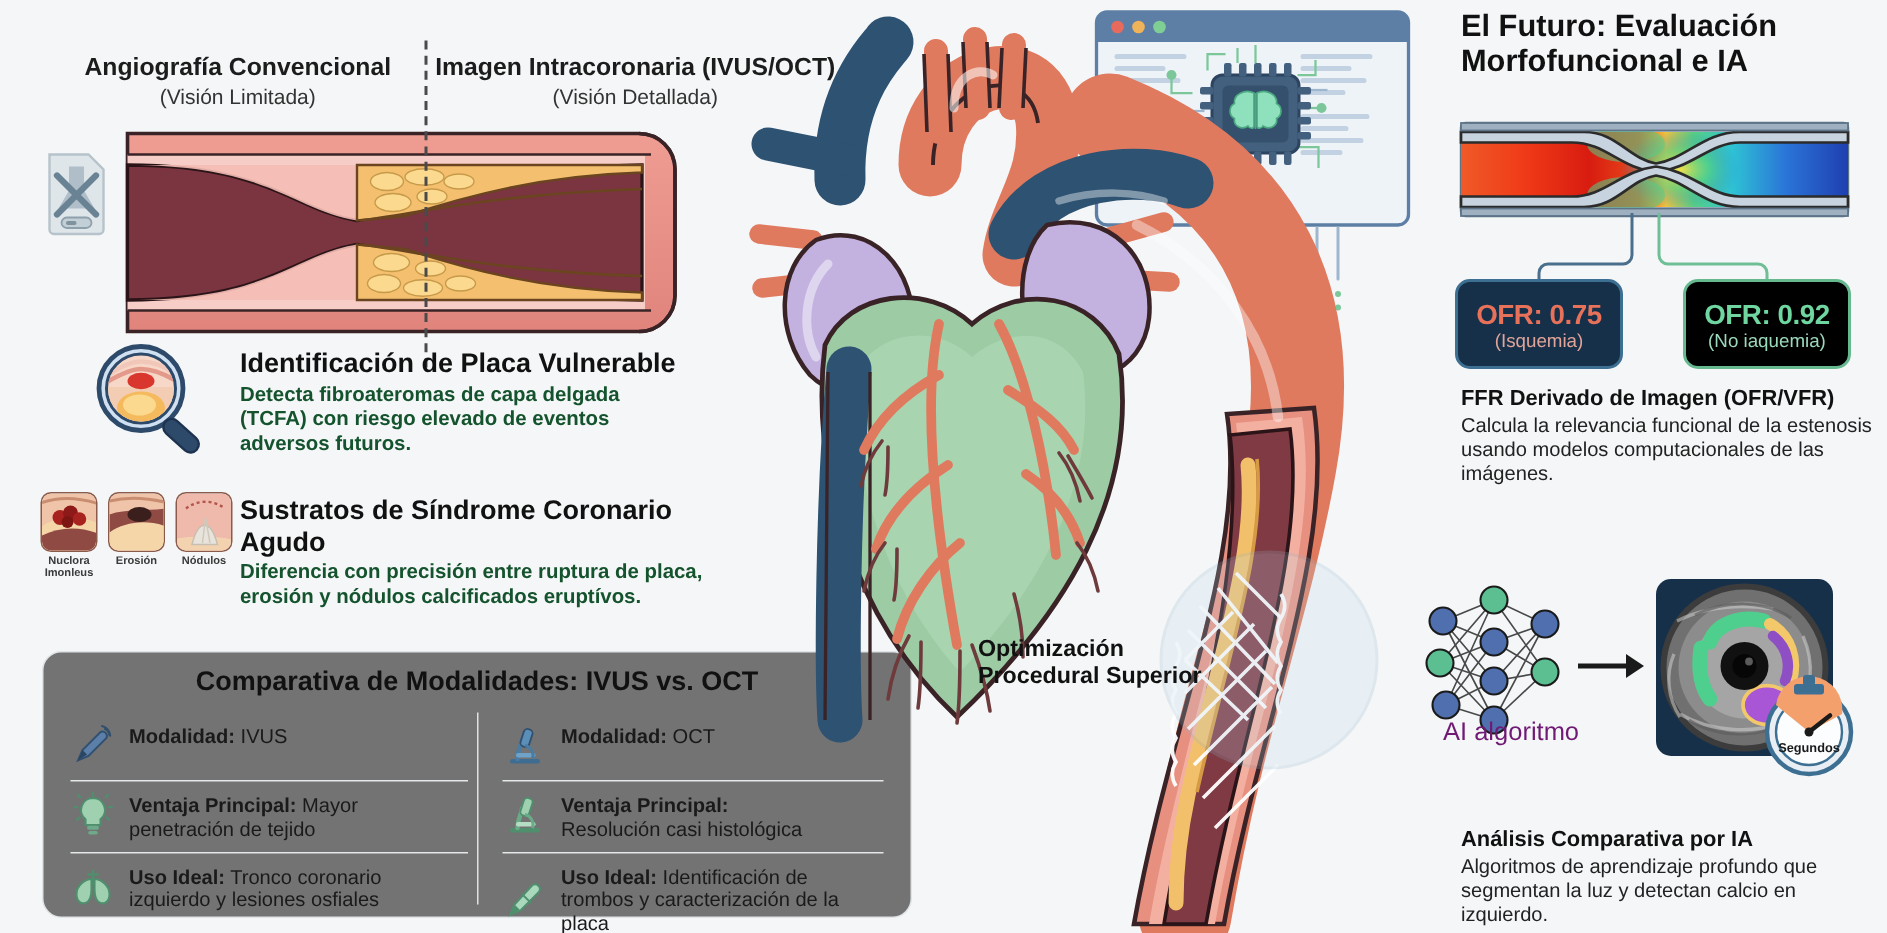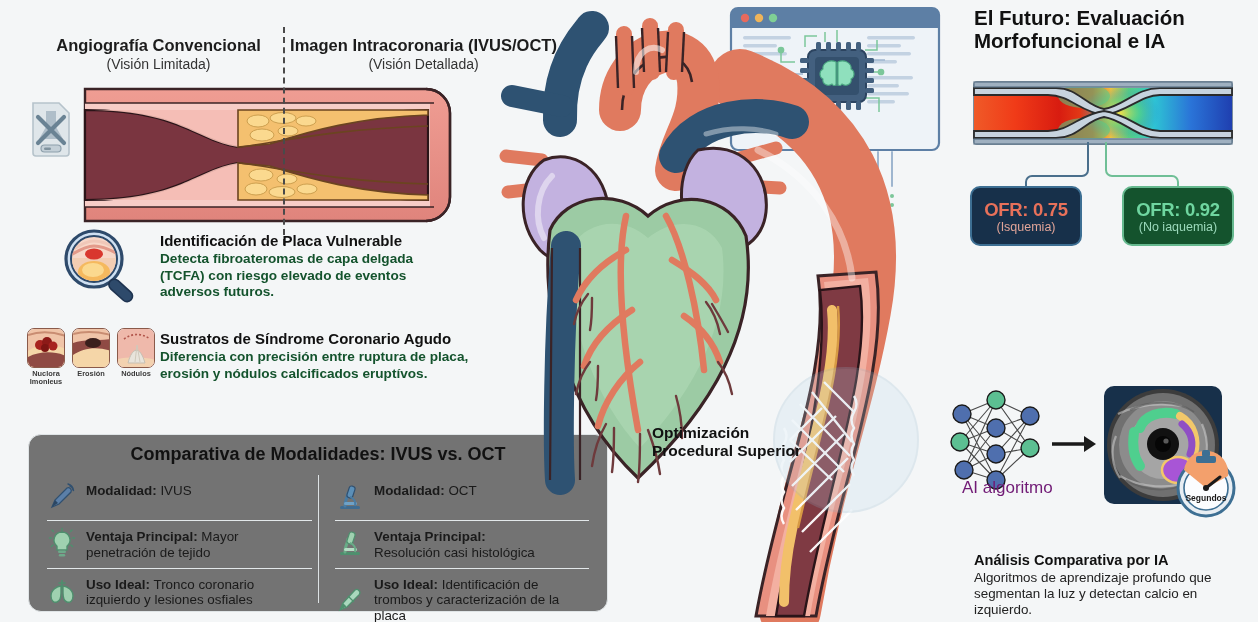--- a/index.html
+++ b/index.html
@@ -23,21 +23,21 @@
   #head-left { left:0px; top:0; width:245px; }
   #head-right { left:245px; top:0; width:285px; }
 
   
   #vessel-wrap { position:absolute; left:30px; top:85px; width:420px; height:140px; }
   #xray-doc { position:absolute; left:0px; top:14px; width:42px; height:58px; }
   #divider-dash { position:absolute; left:253px; top:-58px; height:218px; border-left:2px dashed #4a4a4a; }
 
   
   .bullet { position:absolute; }
-  .bullet .b-title { font-size:15px; font-weight:700; color:#111; line-height:1.15; }
+  .bullet .b-title { font-size:18px; font-weight:700; color:#111; line-height:1.15; }
   .bullet .b-body { font-size:13.6px; font-weight:700; color:#14532d; line-height:1.22; margin-top:2px; }
   #bullet-1 { left:160px; top:232px; width:300px; }
   #bullet-2 { left:160px; top:330px; width:330px; }
   #magnifier { position:absolute; left:57px; top:228px; width:92px; height:72px; }
   #substrate-icons { position:absolute; left:27px; top:328px; width:128px; height:68px; }
   .sub-ic { position:absolute; top:0; width:38px; height:40px; border-radius:7px; border:1.6px solid #8a5a4a; overflow:hidden; }
   .sub-lab { position:absolute; font-size:7.4px; color:#3a3a3a; text-align:center; width:46px; line-height:1.05; font-weight:600; }
 
   
   #compare-card {
@@ -60,21 +60,21 @@
 
   
   #right-col { position:absolute; left:960px; top:0; width:298px; height:622px; }
   #future-title { position:absolute; left:14px; top:6px; width:282px; font-size:20.5px; font-weight:700; line-height:1.14; color:#111; }
   #ofr-strip { position:absolute; left:14px; top:82px; width:258px; height:62px; }
   #ofr-badges { position:absolute; left:10px; top:186px; width:268px; height:66px; }
   .ofr-badge { position:absolute; top:0; width:112px; height:60px; border-radius:10px; display:flex; flex-direction:column; align-items:center; justify-content:center; }
   .ofr-badge .v { font-size:18.5px; font-weight:700; letter-spacing:-0.3px; }
   .ofr-badge .s { font-size:12.5px; margin-top:-1px; }
   #badge-isq { left:0px; background:#17304a; border:2px solid #3d6f93; }
-  #badge-noisq { left:152px; background:#14532d; border:2px solid #66b98f; }
+  #badge-noisq { left:152px; background:#000000; border:2px solid #66b98f; }
 
   .rt-block { position:absolute; left:14px; width:284px; }
   .rt-block .rt-title { font-size:14.6px; font-weight:700; color:#111; line-height:1.15; }
   .rt-block .rt-body { font-size:13.4px; color:#222; line-height:1.21; margin-top:1px; }
   #ffr-text { top:258px; }
   #ai-text { top:552px; }
 
   #ai-panel { position:absolute; left:944px; top:384px; width:310px; height:136px; }
   #ai-algo-label { position:absolute; left:962px; top:478px; font-size:17px; color:#701a75; }
   svg { display:block; overflow:visible; }
@@ -546,20 +546,24 @@
       <div class="ofr-badge" id="badge-isq">
         <span class="v" style="color:#e8715a">OFR: 0.75</span>
         <span class="s" style="color:#e0a498">(Isquemia)</span>
       </div>
       <div class="ofr-badge" id="badge-noisq">
         <span class="v" style="color:#6fd6a0">OFR: 0.92</span>
         <span class="s" style="color:#9bd9bb">(No iaquemia)</span>
       </div>
     </div>
 
+    <div class="rt-block" id="ffr-text">
+      <div class="rt-title">FFR Derivado de Imagen (OFR/VFR)</div>
+      <div class="rt-body">Calcula la relevancia funcional de la estenosis usando modelos computacionales de las imágenes.</div>
+    </div>
 
     <div class="rt-block" id="ai-text">
       <div class="rt-title">Análisis Comparativa por IA</div>
       <div class="rt-body">Algoritmos de aprendizaje profundo que segmentan la luz y detectan calcio en izquierdo.</div>
     </div>
   </div>
 
   <div id="ai-panel">
     <svg width="310" height="136" viewBox="0 0 310 136">
 

